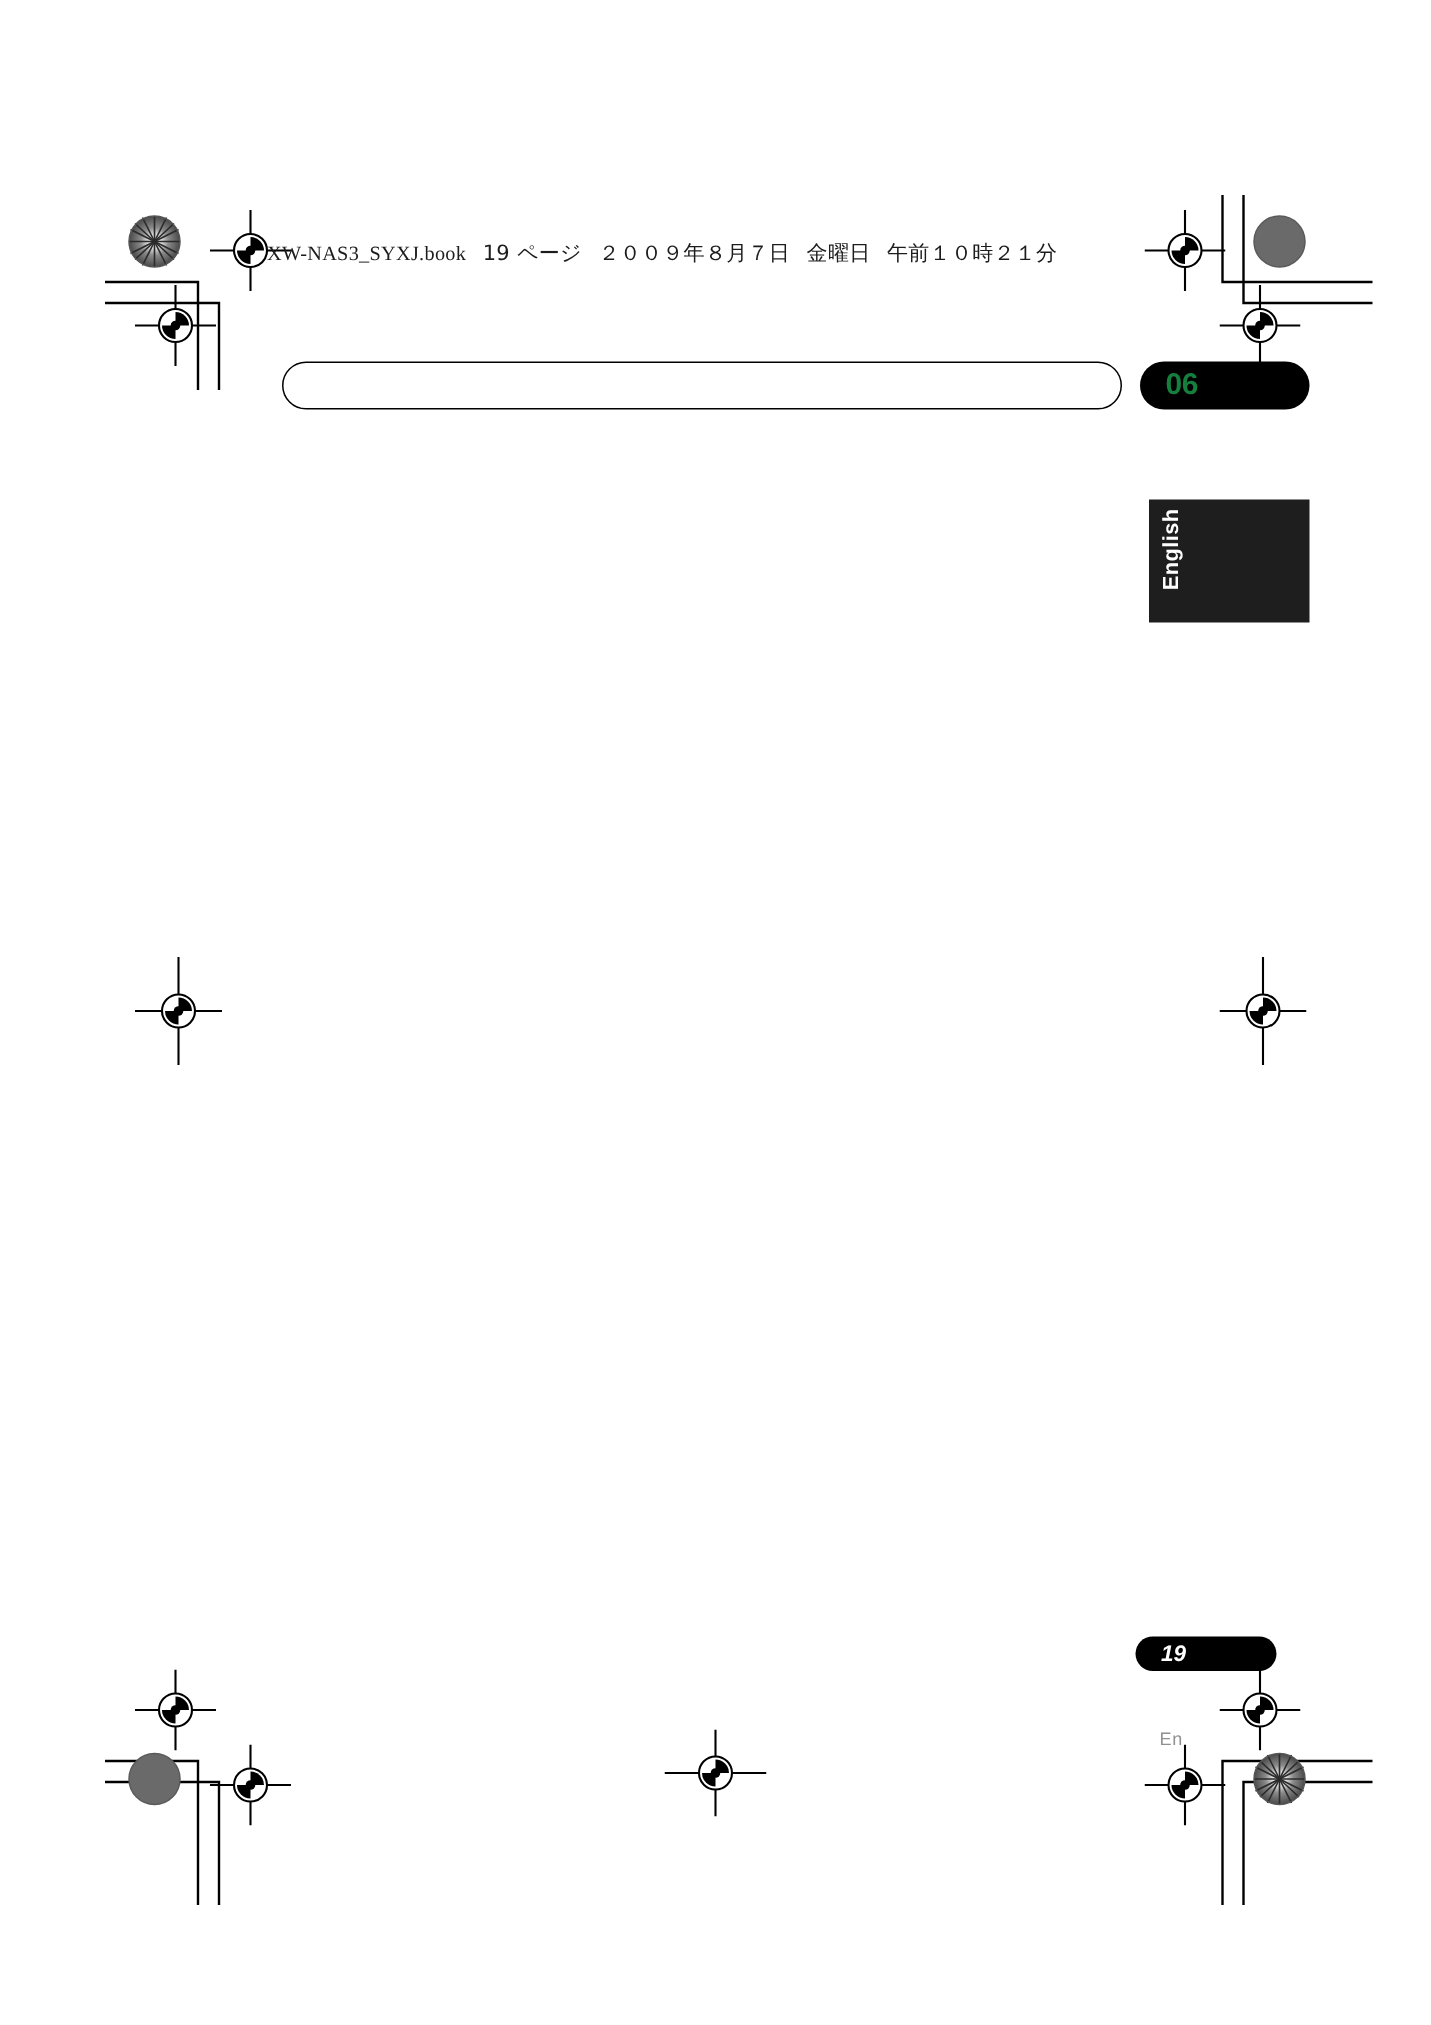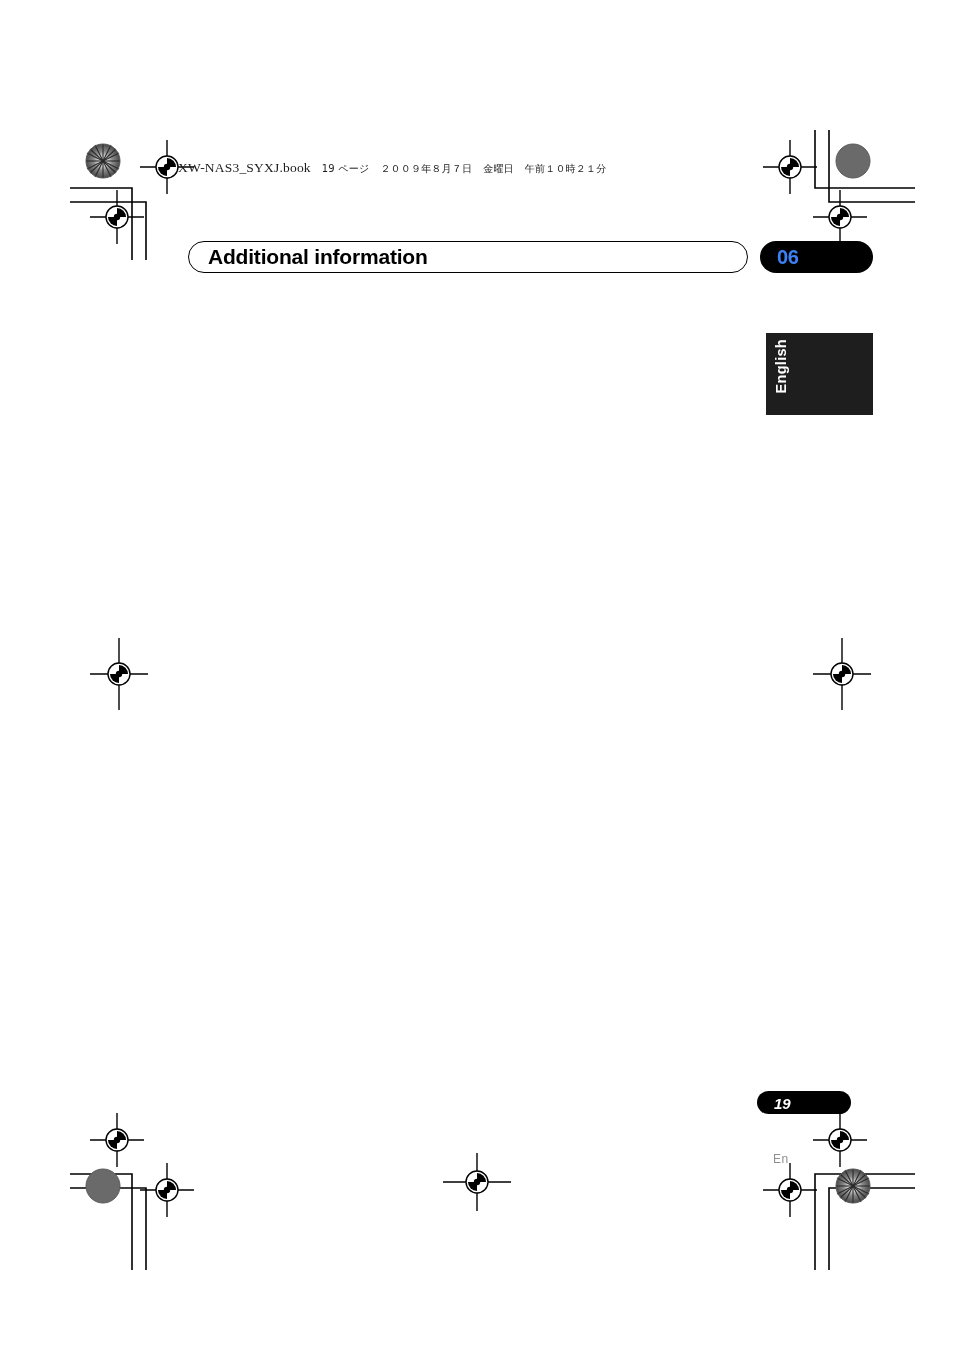--- a/index.html
+++ b/index.html
@@ -25,21 +25,21 @@
     color: #1c1c1c;
     white-space: nowrap;
     letter-spacing: 0.2px;
   }
   #print-header .hdr-file {
     font-family: Liberation Serif, serif;
   }
   #print-header .hdr-gap { display: inline-block; width: 11px; }
   #print-header .hdr-jp {
     font-family: "DejaVu Sans", sans-serif;
-    font-size: 10px;
+    font-size: 14px;
   }
 
   
   #title-bar {
     position: absolute;
     left: 188px;
     top: 241px;
     width: 560px;
     height: 32px;
   }
@@ -85,21 +85,21 @@
     width: 113px;
     height: 32px;
     background: #000000;
     border-radius: 16px;
   }
   #chapter-badge-text {
     position: absolute;
     left: 17px;
     top: 50%;
     transform: translateY(-50%);
-    color: #3b82f6;
+    color: #15803d;
     font-size: 20px;
     font-weight: bold;
     letter-spacing: -0.3px;
   }
 
   
   #lang-tab {
     position: absolute;
     left: 766px;
     top: 333px;
@@ -375,21 +375,20 @@
   <path d="M34 38 A9 9 0 0 1 25 29 L34 29 Z" fill="#000000"></path>
   <circle cx="34" cy="29" r="3.2" fill="#000000"></circle>
 </svg>
 
 <div id="print-header">
   <span class="hdr-file">XW-NAS3_SYXJ.book</span><span class="hdr-gap"></span><span class="hdr-jp">19 ページ</span><span class="hdr-gap"></span><span class="hdr-jp">２００９年８月７日</span><span class="hdr-gap"></span><span class="hdr-jp">金曜日</span><span class="hdr-gap"></span><span class="hdr-jp">午前１０時２１分</span>
 </div>
 
 <div id="title-bar">
   <div id="title-pill"></div>
-  <div id="title-text">Additional information</div>
 </div>
 
 <div id="chapter-badge">
   <span id="chapter-badge-text">06</span>
 </div>
 
 <div id="lang-tab">
   <span id="lang-tab-text">English</span>
 </div>
 

